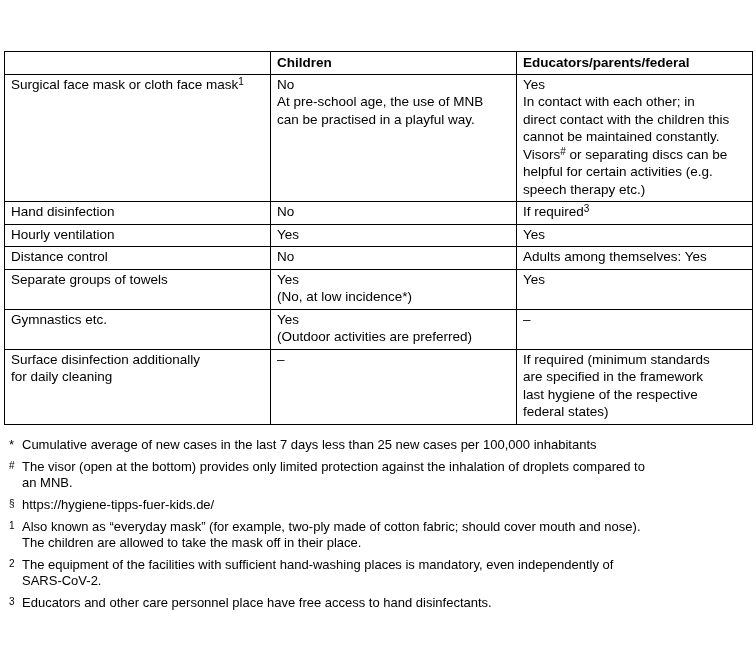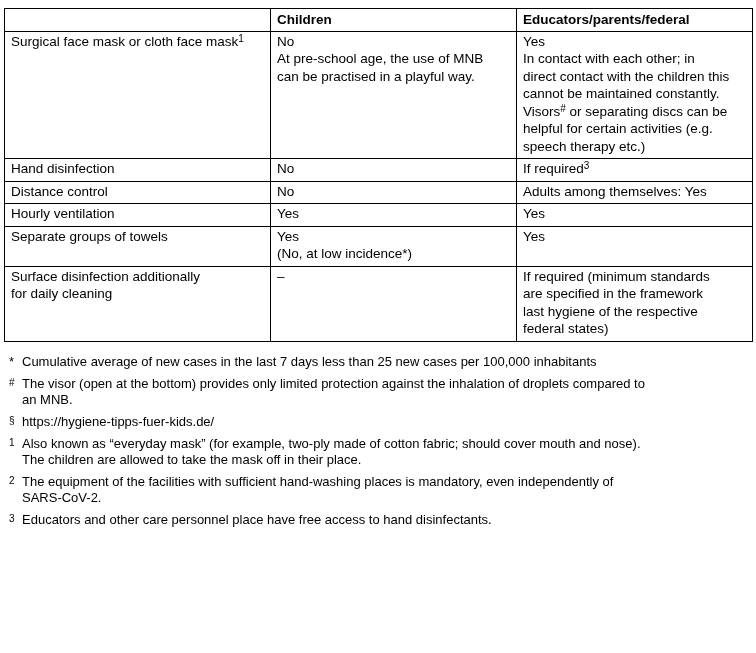--- a/index.html
+++ b/index.html
@@ -2,21 +2,21 @@
 <html><head>
 <meta charset="utf-8">
 <style>
   html, body { margin: 0; padding: 0; background: #fff; }
   body {
     width: 756px; height: 653px;
     font-family: "Liberation Sans", sans-serif;
     color: #000;
     overflow: hidden;
   }
-  .page { padding: 8px 4px 0 4px; }
+  .page { padding: 8px 4px 0 4px; margin-top: 43px; }
 
   table.measures {
     border-collapse: collapse;
     table-layout: fixed;
     width: 748px;
   }
   col.c1 { width: 266px; }
   col.c2 { width: 246px; }
   col.c3 { width: 236px; }
   table.measures th, table.measures td {
@@ -92,34 +92,40 @@
 Visors<sup class="sup">#</sup> or separating discs can be
 helpful for certain activities (e.g.
 speech therapy etc.)</td>
         </tr>
         <tr>
           <td>Hand disinfection</td>
           <td>No</td>
           <td>If required<sup class="sup">3</sup></td>
         </tr>
         <tr>
+          <td>Hourly ventilation</td>
+          <td>Yes</td>
+          <td>Yes</td>
+        </tr>
+        <tr>
           <td>Distance control</td>
           <td>No</td>
           <td>Adults among themselves: Yes</td>
-        </tr>
-        <tr>
-          <td>Hourly ventilation</td>
-          <td>Yes</td>
-          <td>Yes</td>
         </tr>
         <tr>
           <td>Separate groups of towels</td>
           <td>Yes
 (No, at low incidence*)</td>
           <td>Yes</td>
+        </tr>
+        <tr>
+          <td>Gymnastics etc.</td>
+          <td>Yes
+(Outdoor activities are preferred)</td>
+          <td>–</td>
         </tr>
         <tr>
           <td>Surface disinfection additionally
 for daily cleaning</td>
           <td>–</td>
           <td>If required (minimum standards
 are specified in the framework
 last hygiene of the respective
 federal states)</td>
         </tr>

